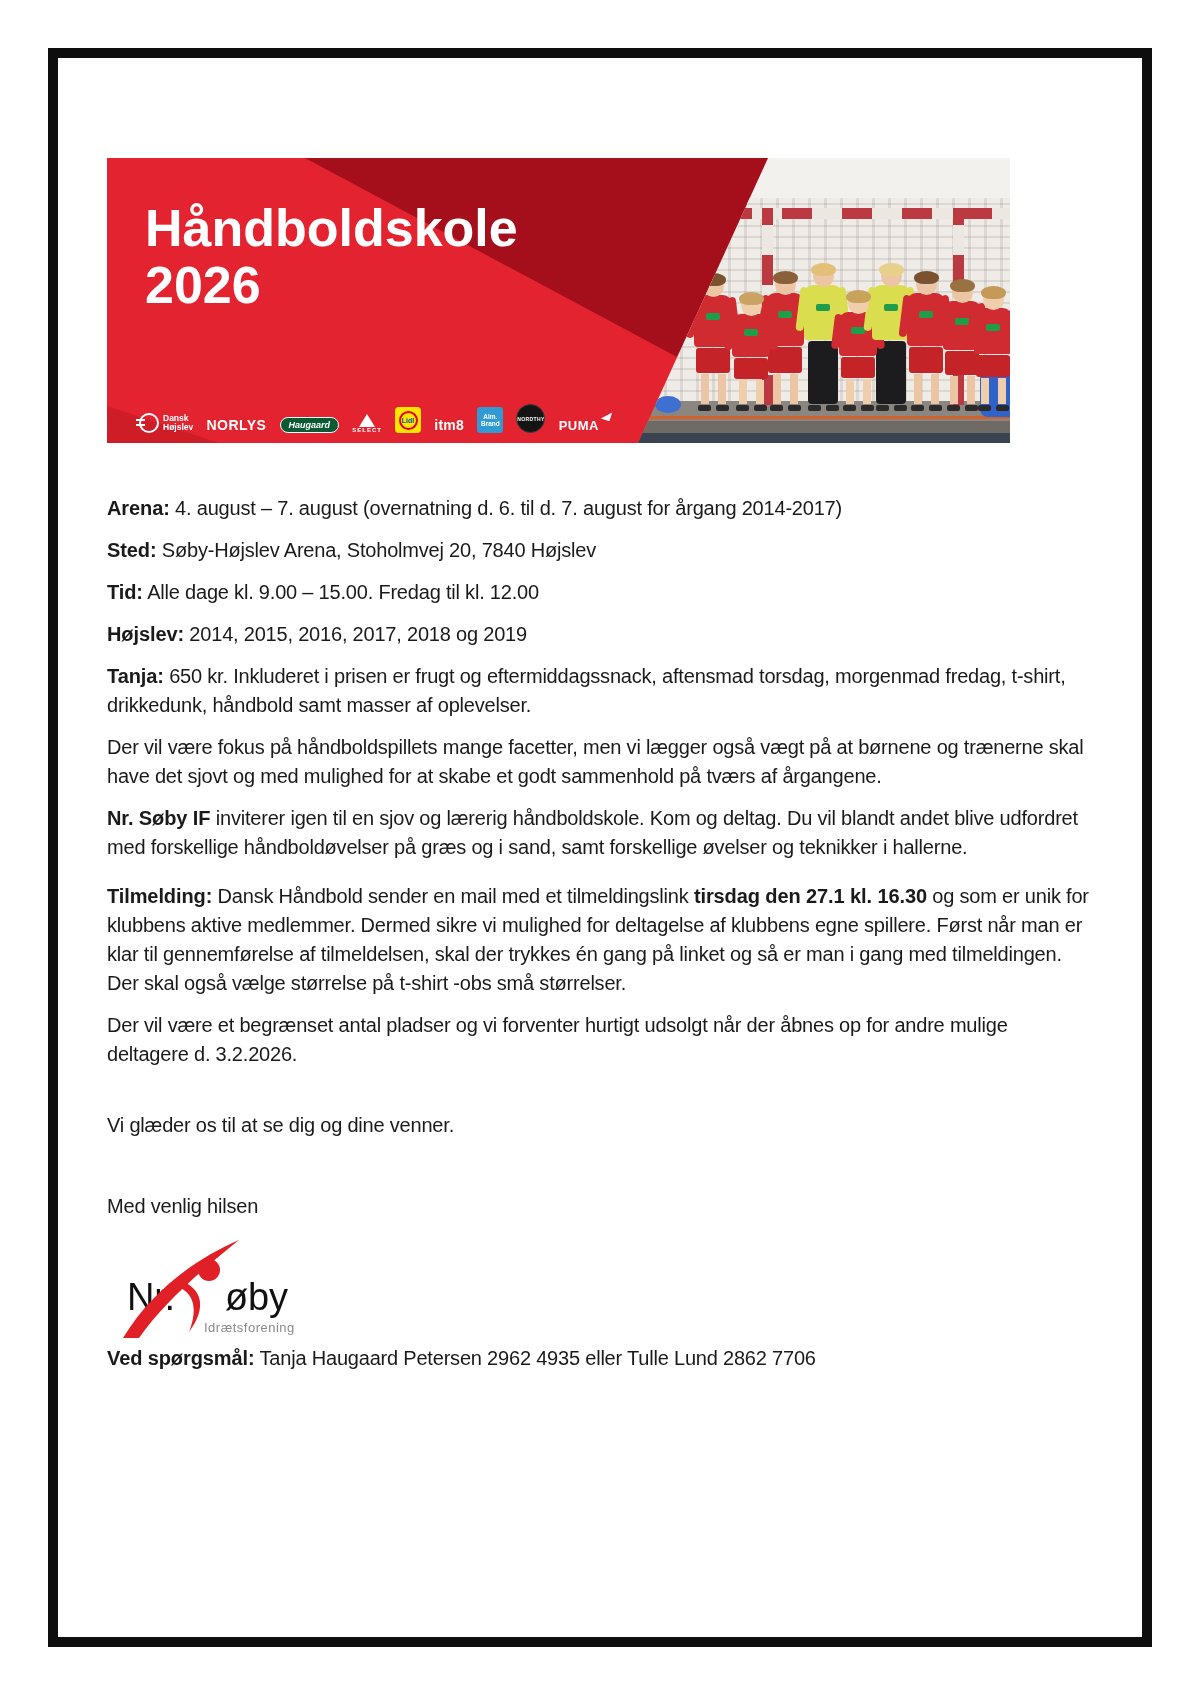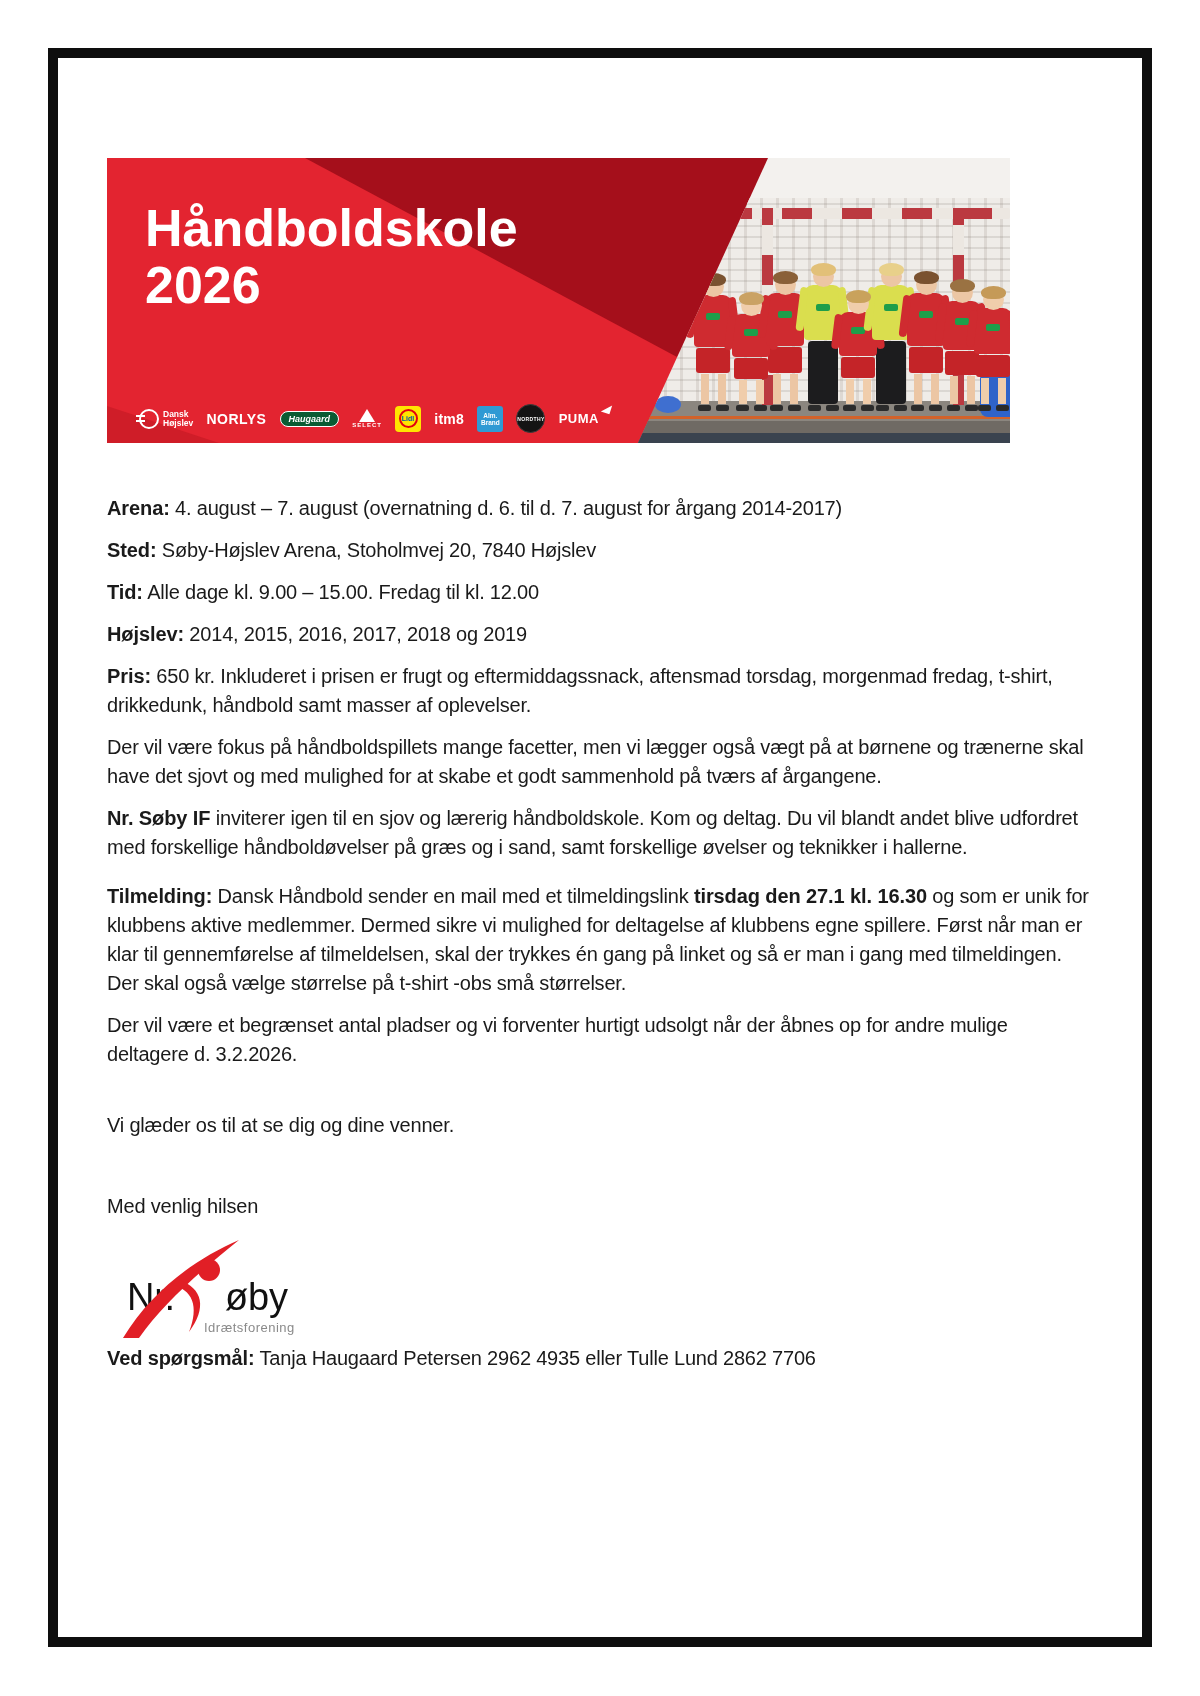--- a/index.html
+++ b/index.html
@@ -47,21 +47,21 @@
   .kid .arm{position:absolute;top:2px;width:8px;border-radius:4px;}
   .kid .arm.l{left:-6px;transform:rotate(7deg);} .kid .arm.r{right:-6px;transform:rotate(-7deg);}
   .kid .badge{position:absolute;left:50%;top:34%;transform:translateX(-50%);width:14px;height:7px;background:#1e9e4a;border-radius:2px;}
   .kid .shorts{width:34px;border-radius:3px;margin-top:1px;}
   .kid .pants{width:30px;border-radius:4px;margin-top:1px;}
   .kid .legs{display:flex;gap:9px;margin-top:1px;}
   .kid .leg{width:8px;}
   .kid .feet{display:flex;gap:5px;margin-top:1px;}
   .kid .shoe{width:13px;height:6px;background:#2b2b2b;border-radius:2px;}
   
-  .sponsors{position:absolute;left:32px;bottom:10px;width:470px;display:flex;align-items:center;justify-content:space-between;color:#fff;}
+  .sponsors{position:absolute;left:32px;bottom:10px;width:470px;display:flex;align-items:flex-end;justify-content:space-between;color:#fff;}
   .sp{display:flex;align-items:center;gap:4px;}
   .sp .dh-icon{width:20px;height:20px;border:2px solid #fff;border-radius:50%;box-sizing:border-box;position:relative;}
   .sp .dh-icon:before{content:"";position:absolute;left:-5px;top:4px;width:9px;height:2px;background:#fff;box-shadow:0 5px 0 #fff;}
   .sp .dh-text{font-size:8.5px;line-height:9px;font-weight:700;}
   .sp.norlys{font-size:14px;font-weight:800;letter-spacing:.5px;}
   .sp.teknicar{background:#0a5b33;border:1.5px solid #fff;border-radius:10px;padding:2px 8px;font-size:9px;font-weight:700;font-style:italic;}
   .sp.select{flex-direction:column;gap:0;}
   .sp.select .tri{width:0;height:0;border-left:8px solid transparent;border-right:8px solid transparent;border-bottom:13px solid #fff;}
   .sp.select .txt{font-size:6px;font-weight:700;letter-spacing:1px;}
   .sp.lidl{width:26px;height:26px;background:#ffe500;border-radius:4px;align-items:center;justify-content:center;}
@@ -300,21 +300,21 @@
       <div class="sp puma">PUMA<div class="cat"></div></div>
     </div>
 </div>
 
 <div class="content">
   <div id="paras">
       <p><strong>Arena:</strong><span> 4. august – 7. august (overnatning d. 6. til d. 7. august for årgang 2014-2017)</span></p>
       <p><strong>Sted:</strong><span> Søby-Højslev Arena, Stoholmvej 20, 7840 Højslev</span></p>
       <p><strong>Tid:</strong><span> Alle dage kl. 9.00 – 15.00. Fredag til kl. 12.00</span></p>
       <p><strong>Højslev:</strong><span> 2014, 2015, 2016, 2017, 2018 og 2019</span></p>
-      <p><strong>Pris:</strong><span> 650 kr. Inkluderet i prisen er frugt og eftermiddagssnack, aftensmad torsdag, morgenmad fredag, t-shirt, drikkedunk, håndbold samt masser af oplevelser.</span></p>
+      <p><strong>Tanja:</strong><span> 650 kr. Inkluderet i prisen er frugt og eftermiddagssnack, aftensmad torsdag, morgenmad fredag, t-shirt, drikkedunk, håndbold samt masser af oplevelser.</span></p>
       <p><span>Der vil være fokus på håndboldspillets mange facetter, men vi lægger også vægt på at børnene og trænerne skal have det sjovt og med mulighed for at skabe et godt sammenhold på tværs af årgangene.</span></p>
       <p><strong>Nr. Søby IF</strong><span> inviterer igen til en sjov og lærerig håndboldskole. Kom og deltag. Du vil blandt andet blive udfordret med forskellige håndboldøvelser på græs og i sand, samt forskellige øvelser og teknikker i hallerne.</span></p>
       <p class="mt-20"><strong>Tilmelding:</strong><span> Dansk Håndbold sender en mail med et tilmeldingslink </span><strong>tirsdag den 27.1 kl. 16.30</strong><span> og som er unik for klubbens aktive medlemmer. Dermed sikre vi mulighed for deltagelse af klubbens egne spillere. Først når man er klar til gennemførelse af tilmeldelsen, skal der trykkes én gang på linket og så er man i gang med tilmeldingen. Der skal også vælge størrelse på t-shirt -obs små størrelser.</span></p>
       <p><span>Der vil være et begrænset antal pladser og vi forventer hurtigt udsolgt når der åbnes op for andre mulige deltagere d. 3.2.2026.</span></p>
       <p class="mt-42"><span>Vi glæder os til at se dig og dine venner.</span></p>
       <p class="mt-52"><span>Med venlig hilsen</span></p>
     </div>
 
   <div class="nrsoby">
     <svg width="230" height="110" viewBox="0 0 230 110">

